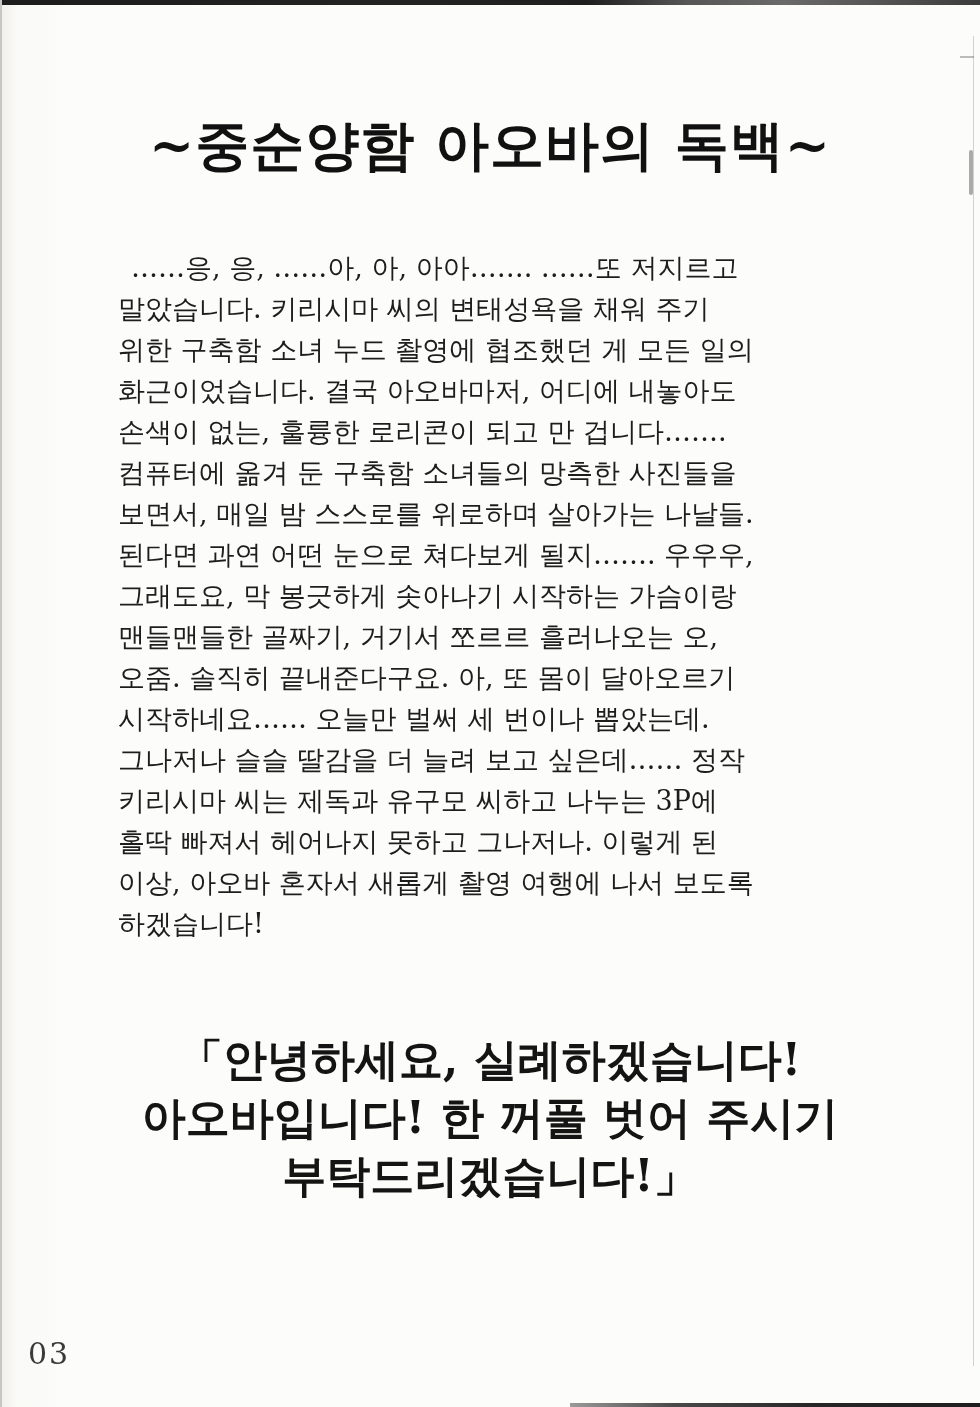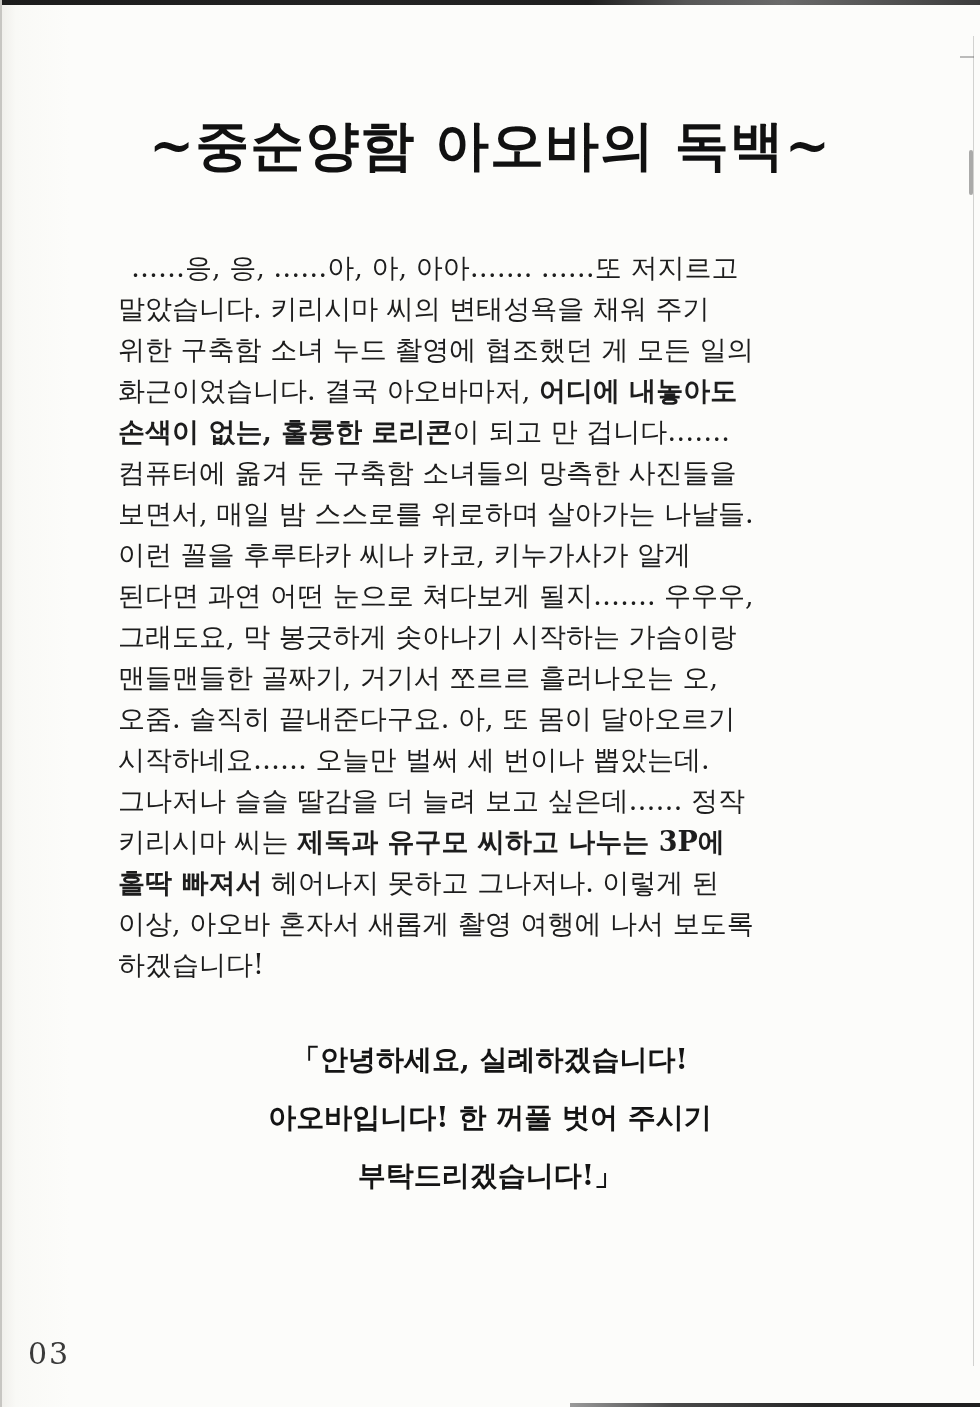--- a/index.html
+++ b/index.html
@@ -24,26 +24,26 @@
   }
   .body-text {
     position: absolute;
     left: 118px; top: 247px; width: 790px;
     font-size: 27px;
     line-height: 41px;
     color: #1d1d1d;
   }
   .body-line { white-space: nowrap; }
   .body-line:first-child { text-indent: 13px; }
-  .body-line .bold { font-weight: 700; }
+  .body-line .bold { font-weight: 400; }
   .quote {
     position: absolute;
     top: 1031px; left: 0; width: 100%;
     text-align: center;
-    font-size: 28px;
+    font-size: 44px;
     font-weight: 700;
     line-height: 58px;
     color: #141414;
   }
   .quote-line { white-space: nowrap; }
   .page-number {
     position: absolute;
     left: 28px; top: 1336px;
     font-size: 30px;
     letter-spacing: 2px;
@@ -92,21 +92,20 @@
   <h1 class="title">~중순양함 아오바의 독백~</h1>
 
   <div class="body-text">
       <div class="body-line"><span>……응, 응, ……아, 아, 아아……. ……또 저지르고</span></div>
       <div class="body-line"><span>말았습니다. 키리시마 씨의 변태성욕을 채워 주기</span></div>
       <div class="body-line"><span>위한 구축함 소녀 누드 촬영에 협조했던 게 모든 일의</span></div>
       <div class="body-line"><span>화근이었습니다. 결국 아오바마저, </span><span class="bold">어디에 내놓아도</span></div>
       <div class="body-line"><span class="bold">손색이 없는, 훌륭한 로리콘</span><span>이 되고 만 겁니다…….</span></div>
       <div class="body-line"><span>컴퓨터에 옮겨 둔 구축함 소녀들의 망측한 사진들을</span></div>
       <div class="body-line"><span>보면서, 매일 밤 스스로를 위로하며 살아가는 나날들.</span></div>
-      <div class="body-line"><span>이런 꼴을 후루타카 씨나 카코, 키누가사가 알게</span></div>
       <div class="body-line"><span>된다면 과연 어떤 눈으로 쳐다보게 될지……. 우우우,</span></div>
       <div class="body-line"><span>그래도요, 막 봉긋하게 솟아나기 시작하는 가슴이랑</span></div>
       <div class="body-line"><span>맨들맨들한 골짜기, 거기서 쪼르르 흘러나오는 오,</span></div>
       <div class="body-line"><span>오줌. 솔직히 끝내준다구요. 아, 또 몸이 달아오르기</span></div>
       <div class="body-line"><span>시작하네요…… 오늘만 벌써 세 번이나 뽑았는데.</span></div>
       <div class="body-line"><span>그나저나 슬슬 딸감을 더 늘려 보고 싶은데…… 정작</span></div>
       <div class="body-line"><span>키리시마 씨는 </span><span class="bold">제독과 유구모 씨하고 나누는 3P에</span></div>
       <div class="body-line"><span class="bold">홀딱 빠져서</span><span> 헤어나지 못하고 그나저나. 이렇게 된</span></div>
       <div class="body-line"><span>이상, 아오바 혼자서 새롭게 촬영 여행에 나서 보도록</span></div>
       <div class="body-line"><span>하겠습니다!</span></div>

